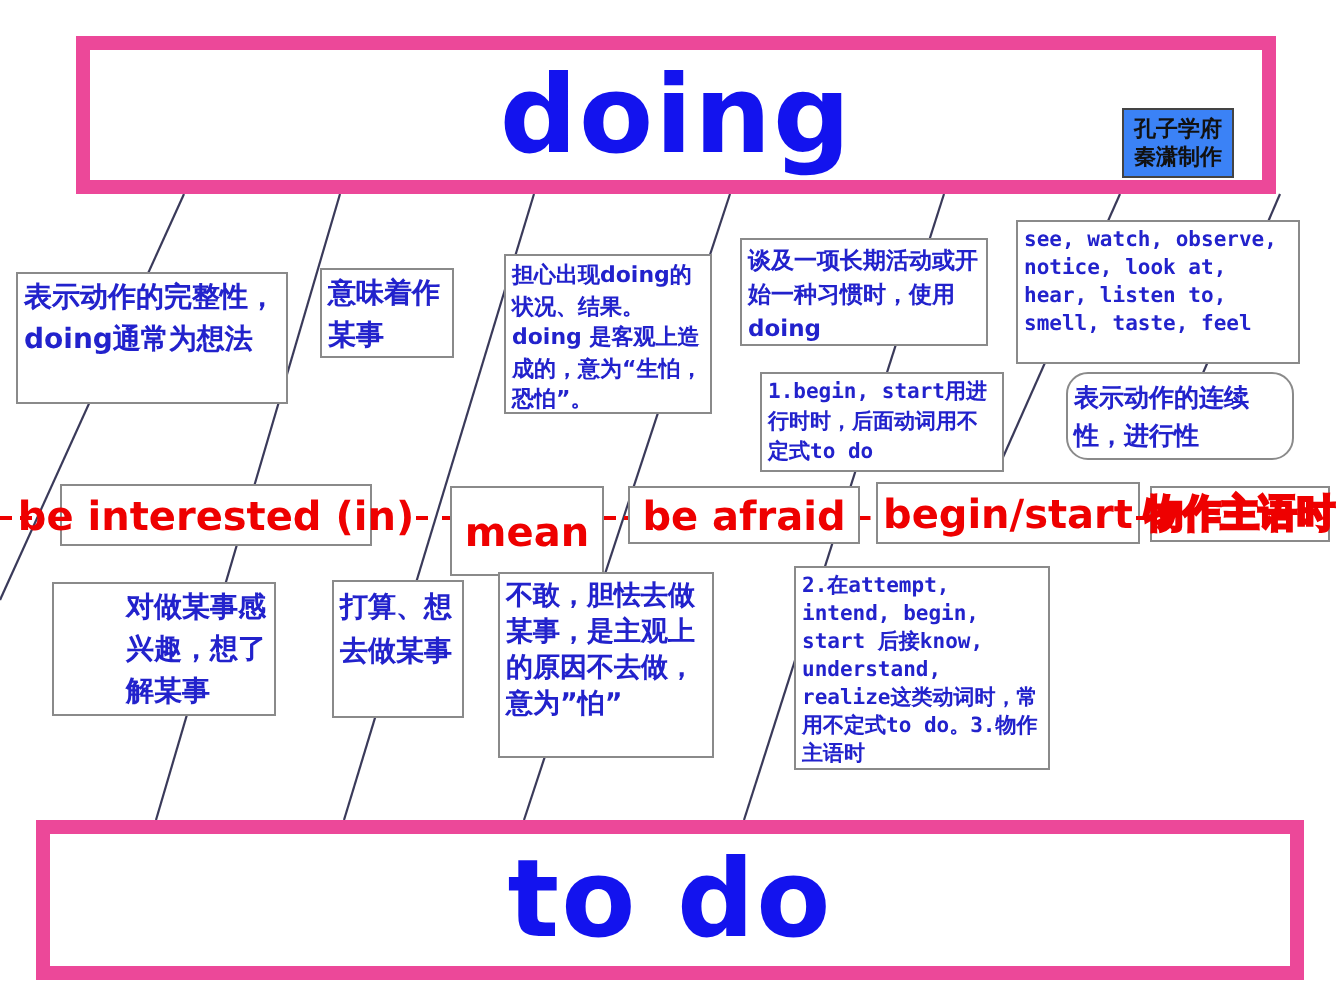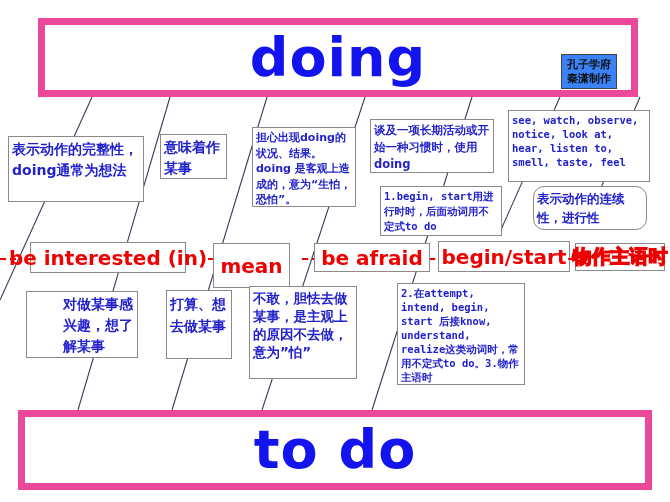--- a/index.html
+++ b/index.html
@@ -121,21 +121,21 @@
   <div class="note mono" style="left:508px;top:110px;width:142px;height:72px;font-size:10.5px;line-height:14px;">see, watch, observe, notice, look at, hear, listen to, smell, taste, feel</div>
 
   <div class="note" style="left:533px;top:186px;width:114px;height:44px;font-size:12.5px;line-height:19px;border-radius:11px;">表示动作的连续性，进行性</div>
 
   <div class="dash" style="left:0px;top:258px;width:16px;"></div>
 
   <div class="key" style="left:14px;top:242px;width:156px;height:31px;font-size:20px;margin-left:16px;">be interested (in)</div>
 
   <div class="dash" style="left:208px;top:258px;width:19px;"></div>
 
-  <div class="key" style="left:213px;top:243px;width:77px;height:45px;font-size:20px;">mean</div>
+  <div class="key" style="left:225px;top:243px;width:77px;height:45px;font-size:20px;">mean</div>
 
   <div class="dash" style="left:302px;top:258px;width:16px;"></div>
 
   <div class="key" style="left:314px;top:243px;width:116px;height:29px;font-size:20px;">be afraid</div>
 
   <div class="dash" style="left:430px;top:258px;width:14px;"></div>
 
   <div class="key" style="left:438px;top:241px;width:132px;height:31px;font-size:20px;">begin/start</div>
 
   <div class="dash" style="left:568px;top:258px;width:12px;"></div>

